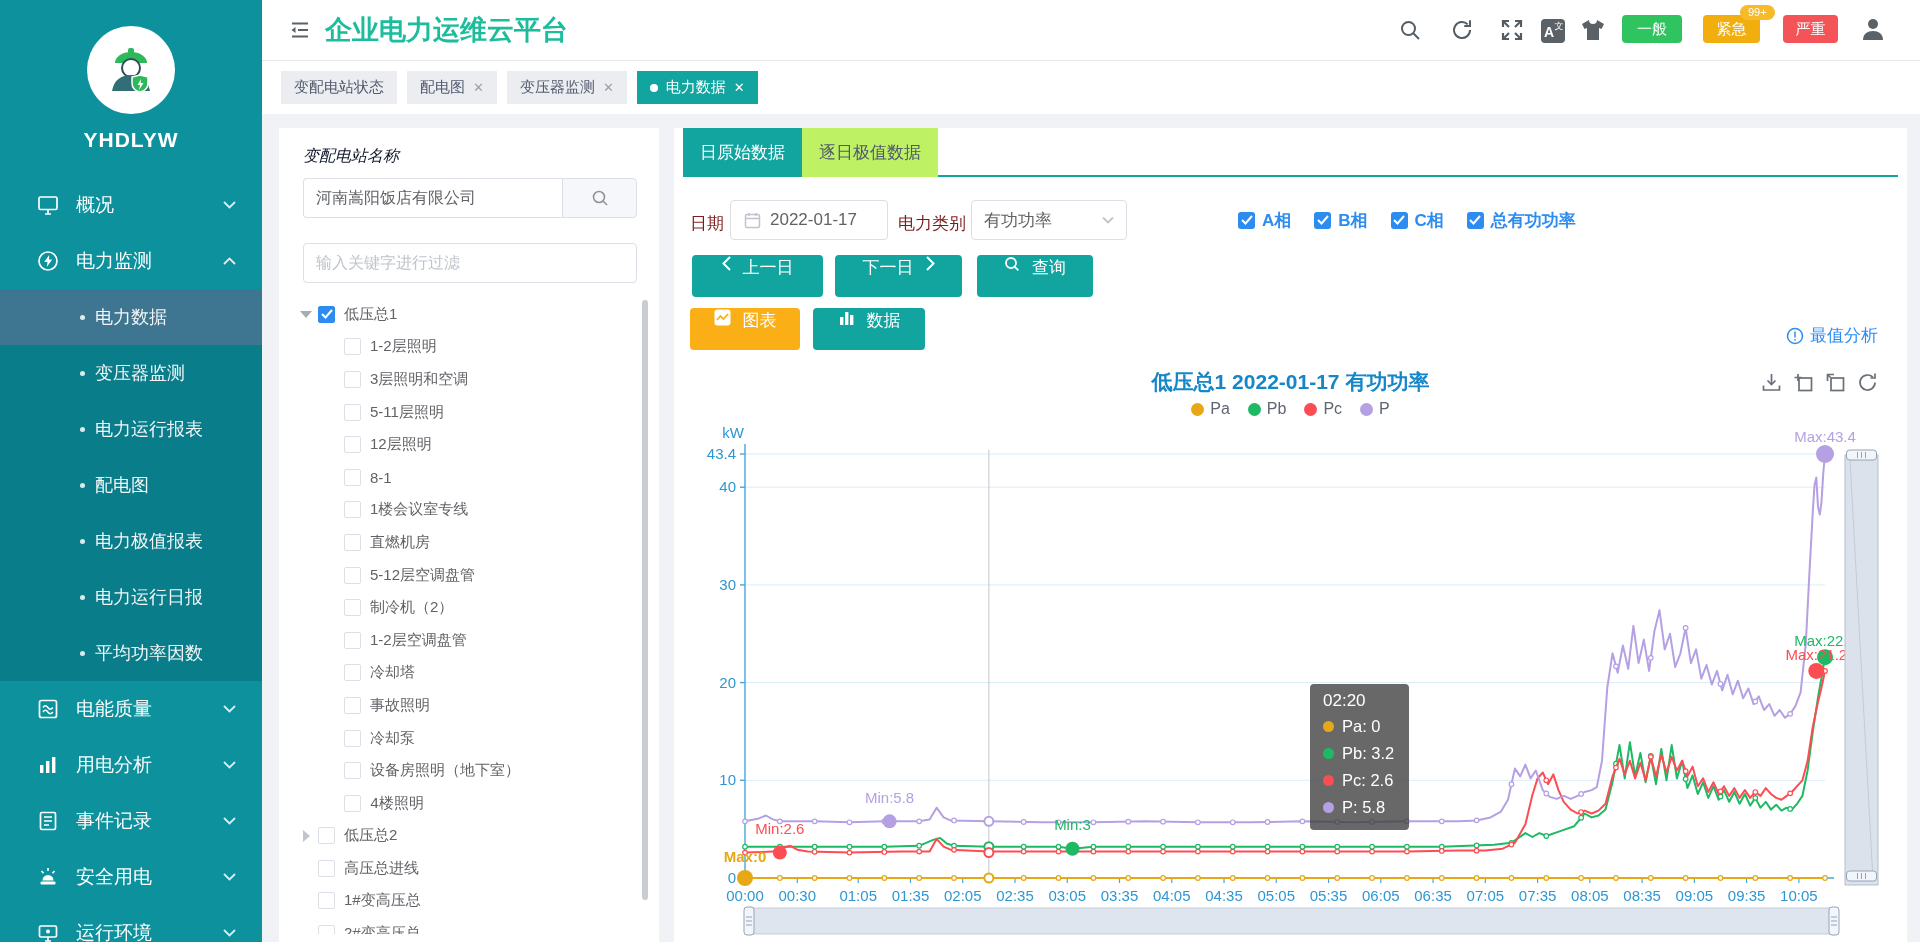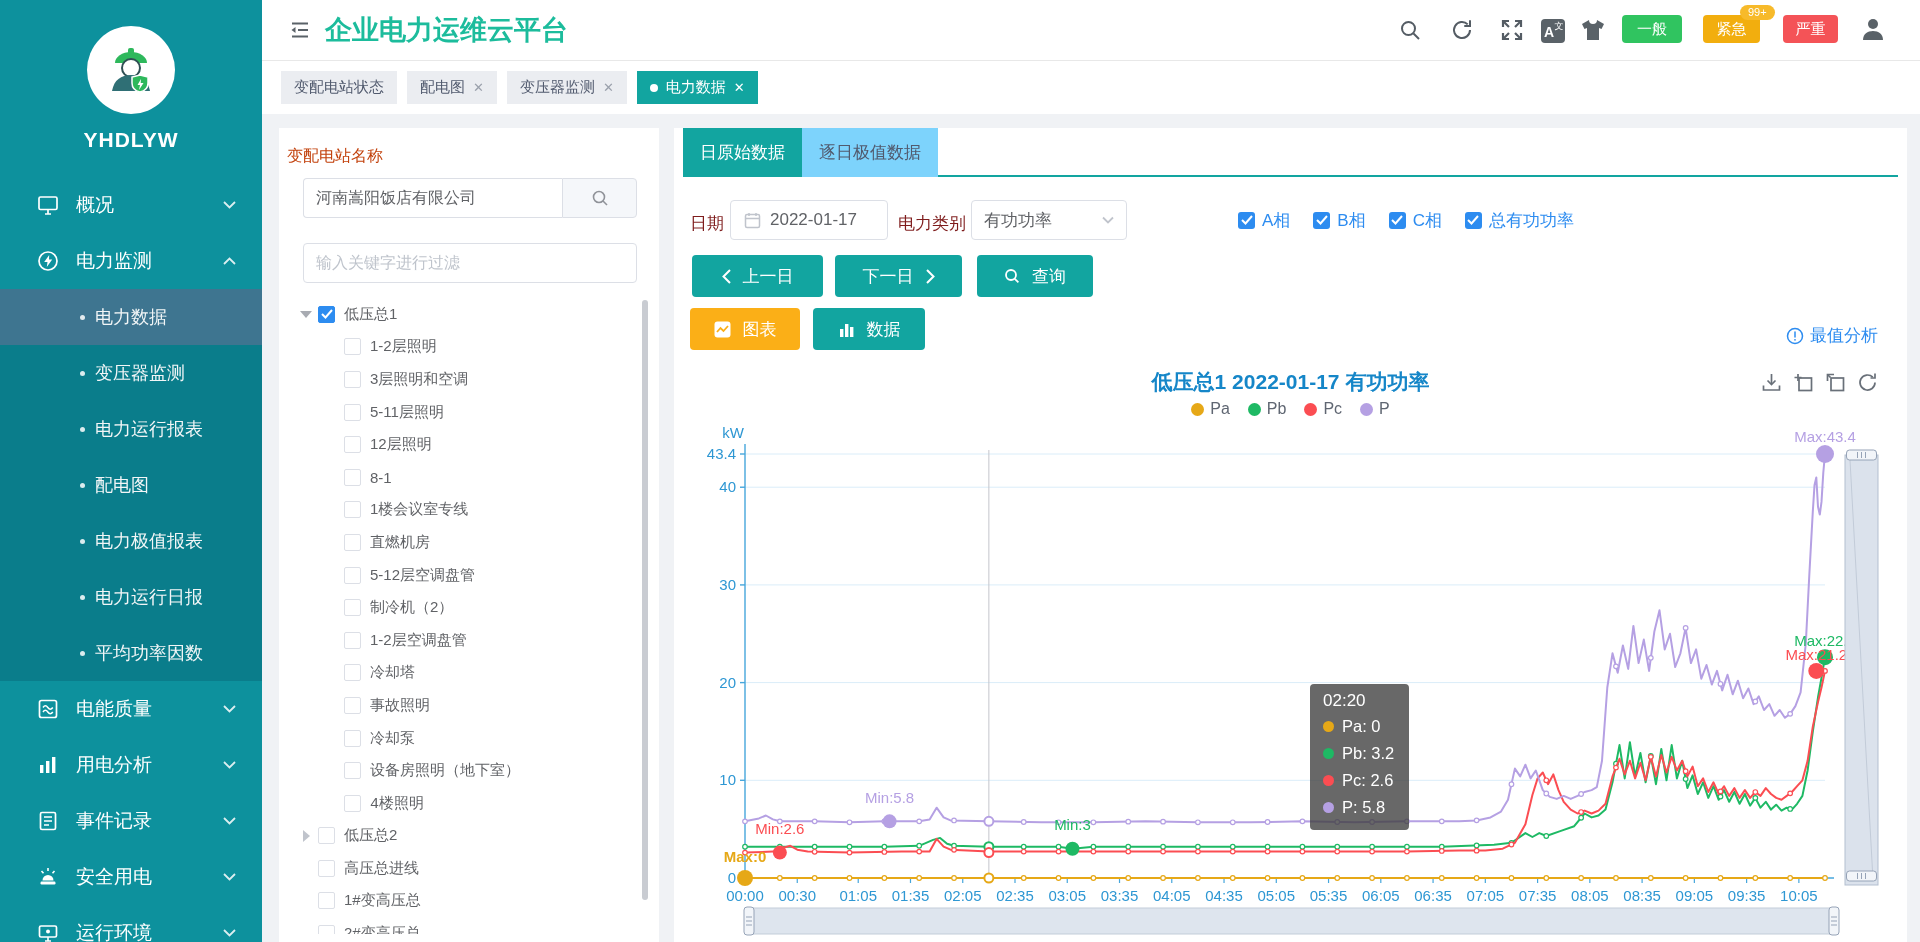--- a/index.html
+++ b/index.html
@@ -32,48 +32,48 @@
   
   #tabstrip{position:absolute;left:262px;top:61px;width:1658px;height:53px;background:#fff;display:flex;align-items:center;padding-left:19px;gap:10px;}
   .tab{height:33px;display:flex;align-items:center;background:#ebedf1;color:#515a6e;font-size:15px;padding:0 13px;cursor:pointer;gap:8px;}
   .tab .tclose{color:#9aa0ab;font-size:13px;cursor:pointer;}
   .tab.active{background:#12a5a0;color:#fff;}
   .tab.active .tclose{color:#fff;}
   .tab .tdot{width:8px;height:8px;border-radius:50%;background:#fff;}
 
   
   #station-panel{position:absolute;left:279px;top:128px;width:380px;height:814px;background:#fff;}
-  .sp-label{position:absolute;left:8px;top:18px;font-size:16px;color:#c2410c;}
+  .sp-label{position:absolute;left:24px;top:18px;font-size:16px;color:#0f172a;font-style:italic;}
   .sp-search{position:absolute;left:24px;top:50px;width:334px;height:40px;display:flex;}
   .sp-search input{flex:1;min-width:0;border:1px solid #dcdfe6;border-right:none;border-radius:4px 0 0 4px;padding:0 12px;font-size:16px;color:#606266;outline:none;}
   .sp-search button{width:75px;background:#f5f7fa;border:1px solid #dcdfe6;border-radius:0 4px 4px 0;cursor:pointer;display:flex;align-items:center;justify-content:center;}
   .sp-filter{position:absolute;left:24px;top:115px;width:334px;height:40px;border:1px solid #dcdfe6;border-radius:4px;padding:0 12px;font-size:16px;color:#606266;outline:none;}
   .sp-filter::placeholder{color:#bfc4cc;}
   #tree{position:absolute;left:0;top:170px;width:372px;bottom:8px;overflow:hidden;}
   .t-row{height:32.6px;display:flex;align-items:center;position:relative;cursor:pointer;}
   .t-caret{position:absolute;left:21px;width:0;height:0;}
   .t-caret.exp{border-left:6px solid transparent;border-right:6px solid transparent;border-top:7px solid #a8abb2;}
   .t-caret.col{border-top:6px solid transparent;border-bottom:6px solid transparent;border-left:7px solid #c0c4cc;margin-left:3px;}
   .t-check{position:absolute;width:17px;height:17px;border:1px solid #dcdfe6;border-radius:2px;background:#fff;display:flex;align-items:center;justify-content:center;}
   .t-check.on{background:#2d8cf0;border-color:#2d8cf0;}
   .t-label{position:absolute;font-size:15px;color:#606266;white-space:nowrap;}
   #tree-scrollbar{position:absolute;left:363px;top:172px;width:6px;height:600px;background:#c9ccd2;border-radius:3px;}
 
   
   #data-panel{position:absolute;left:674px;top:128px;width:1233px;height:814px;background:#fff;}
   .dp-tabs{position:absolute;left:9px;right:9px;top:0;height:49px;border-bottom:2px solid #12a5a0;display:flex;}
-  .dp-tab{height:49px;display:flex;align-items:center;padding:0 17px;font-size:17px;color:#515a6e;background:#7dd3fc;cursor:pointer;}
+  .dp-tab{height:49px;display:flex;align-items:center;padding:0 17px;font-size:17px;color:#515a6e;background:#bef264;cursor:pointer;}
   .dp-tab.active{background:#12a5a0;color:#fff;}
   .dp-filter-label{position:absolute;top:84px;font-size:17px;color:#7f1d1d;}
   .dp-input{position:absolute;top:72px;height:40px;border:1px solid #dcdfe6;border-radius:4px;background:#fff;display:flex;align-items:center;font-size:17px;color:#606266;cursor:pointer;}
   #phase-checks{position:absolute;left:564px;top:72px;height:40px;display:flex;align-items:center;gap:23px;}
-  .pcheck{display:flex;align-items:center;gap:7px;cursor:pointer;}
+  .pcheck{display:flex;align-items:center;gap:7px;cursor:pointer;font-weight:bold;}
   .pcheck .box{width:17px;height:17px;background:#2d8cf0;border-radius:3px;display:flex;align-items:center;justify-content:center;}
   .pcheck .plabel{font-size:17px;color:#2d8cf0;}
-  .btn{position:absolute;height:42px;border:none;border-radius:4px;color:#fff;font-size:17px;cursor:pointer;display:flex;align-items:center;justify-content:center;gap:12px;}
+  .btn{position:absolute;height:42px;border:none;border-radius:4px;color:#fff;font-size:17px;cursor:pointer;display:flex;align-items:flex-start;justify-content:center;gap:12px;}
   .btn.teal{background:#12a5a0;}
   .btn.amber{background:#fbaf17;}
   #max-link{position:absolute;right:29px;top:196px;display:flex;align-items:center;gap:6px;color:#2d8cf0;font-size:17px;cursor:pointer;}
   #chart-title{position:absolute;left:0;top:240px;width:100%;text-align:center;font-size:21px;font-weight:bold;color:#1586c8;}
   #chart-legend{position:absolute;left:0;top:272px;width:100%;display:flex;justify-content:center;gap:18px;}
   .lg-item{display:flex;align-items:center;gap:6px;cursor:pointer;}
   .lg-dot{width:13px;height:13px;border-radius:50%;}
   .lg-name{font-size:16px;color:#5f6672;}
   #chart-toolbox{position:absolute;right:28px;top:243px;display:flex;gap:9px;}
   #chart-toolbox span{cursor:pointer;display:flex;}

